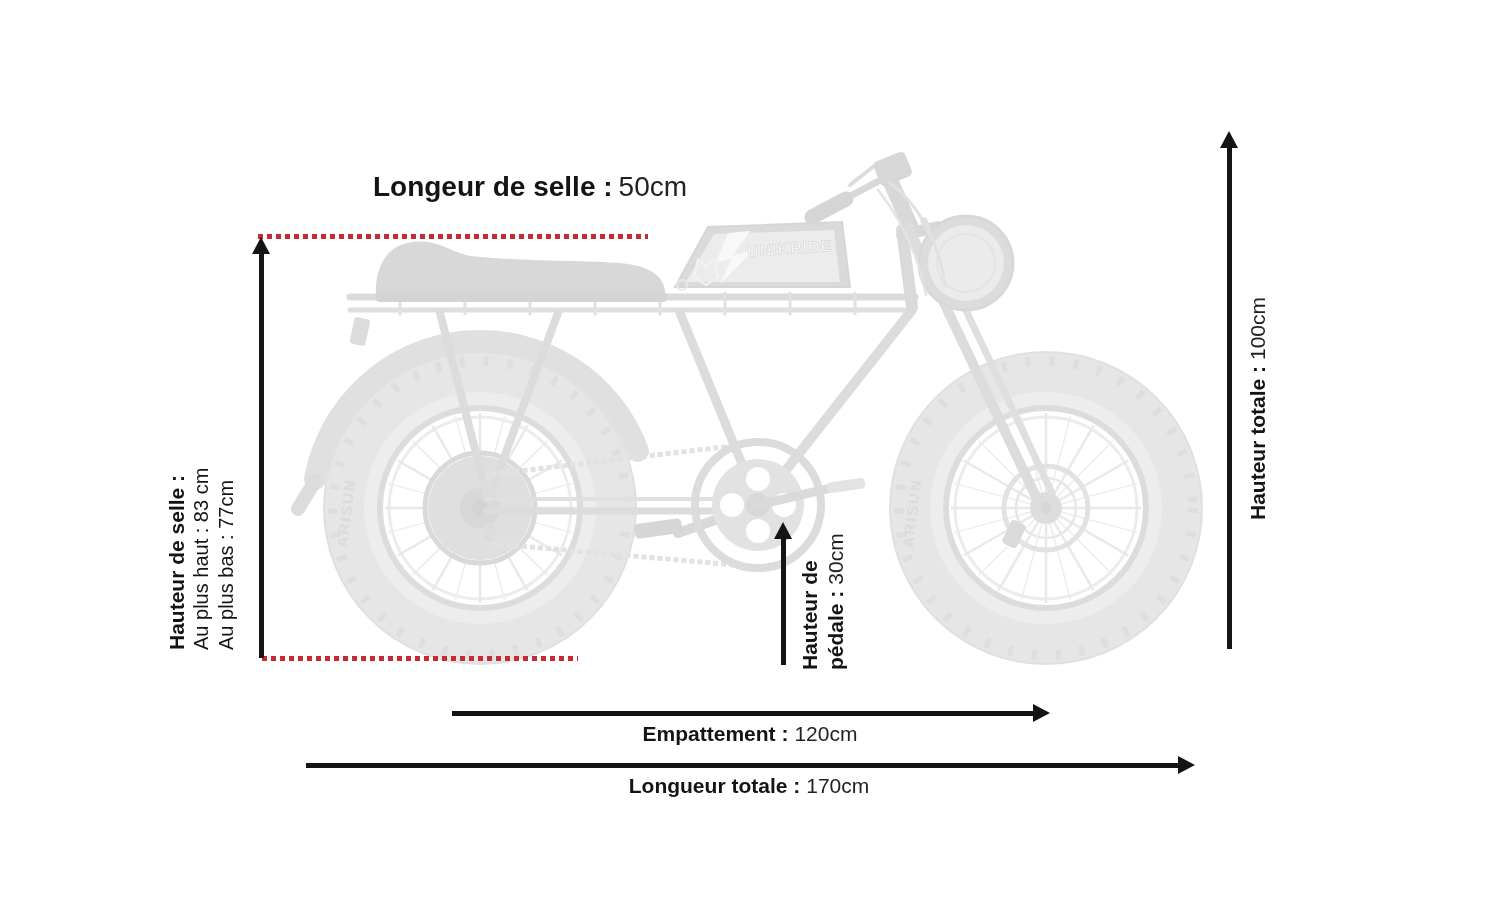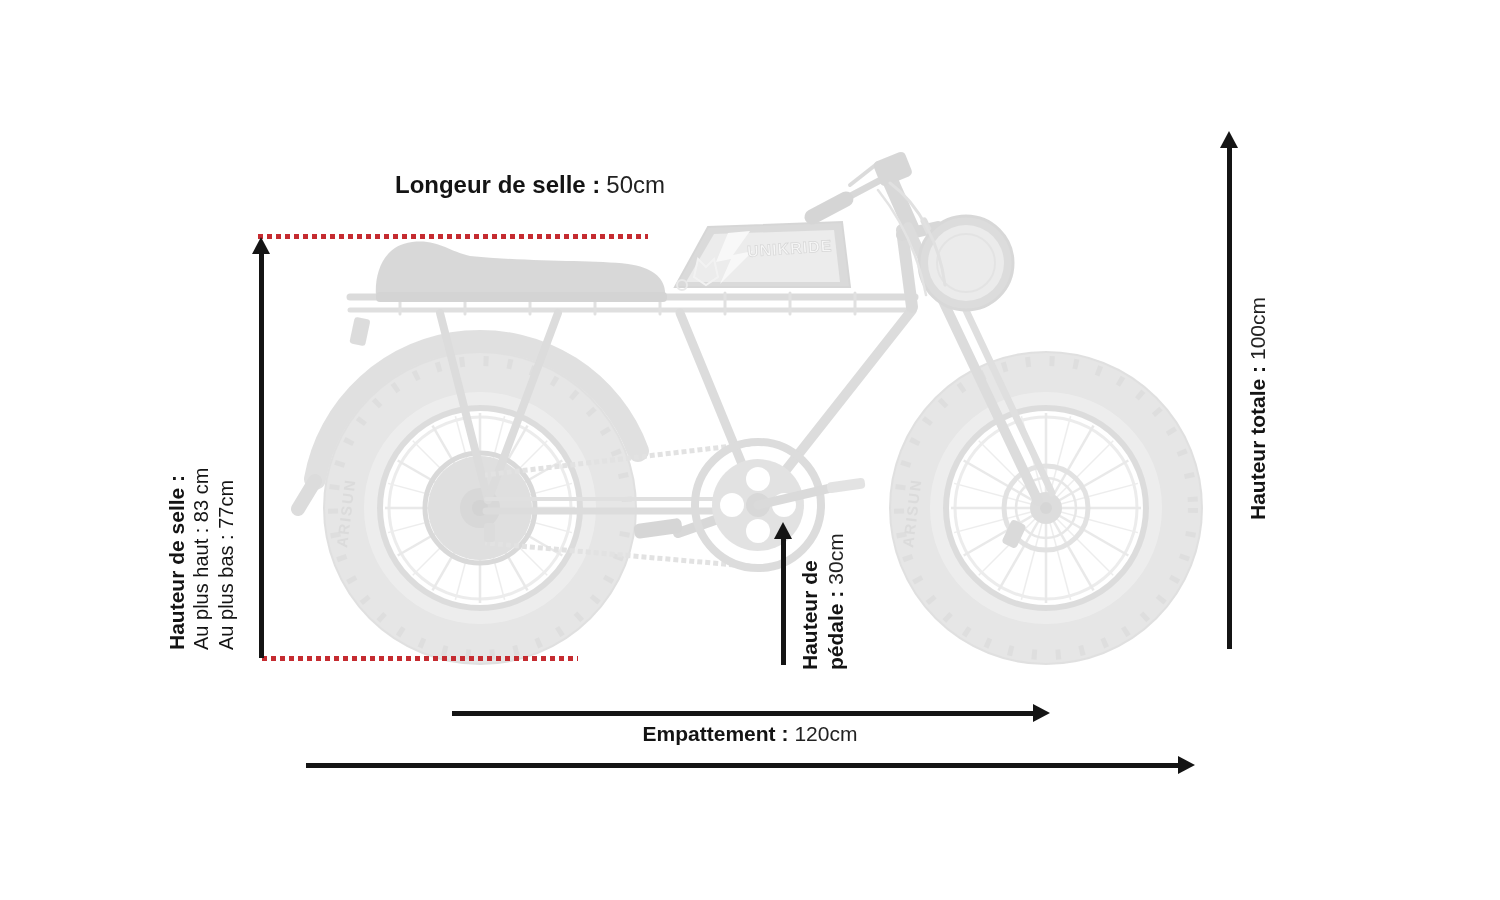--- a/index.html
+++ b/index.html
@@ -29,21 +29,21 @@
   
   .dotted{position:absolute;height:5px;
     background:repeating-linear-gradient(90deg,#c52b30 0 5px,transparent 5px 9px);}
 
   
   .lbl{position:absolute;white-space:nowrap;}
   .b{font-weight:700;}
   .v{font-weight:400;color:#222;margin-left:6px;}
   .center{text-align:center;}
 
-  .seat-length-lbl{left:350px;top:171px;width:360px;font-size:24px;}
+  .seat-length-lbl{left:350px;top:171px;width:360px;font-size:28px;}
   .wheelbase-lbl{left:550px;top:722px;width:400px;font-size:21px;}
   .total-length-lbl{left:549px;top:774px;width:400px;font-size:21px;}
 
   .rot{transform:rotate(-90deg);}
   .seat-height-lbl{left:97px;top:507px;width:210px;height:76px;font-size:20px;line-height:25px;}
   .seat-height-lbl .b{font-size:21px;}
   .pedal-lbl{left:745px;top:566px;width:156px;height:52px;font-size:21px;line-height:26px;}
   .total-height-lbl{left:1139px;top:387px;width:240px;height:26px;font-size:21px;}
 </style>
 </head>
@@ -278,14 +278,17 @@
   </div>
 
   <div class="lbl rot total-height-lbl">
     <span class="b">Hauteur totale :</span><span class="v">100cm</span>
   </div>
 
   <div class="lbl center wheelbase-lbl">
     <span class="b">Empattement :</span><span class="v">120cm</span>
   </div>
 
+  <div class="lbl center total-length-lbl">
+    <span class="b">Longueur totale :</span><span class="v">170cm</span>
+  </div>
 
 </div>
 
 </body></html>

